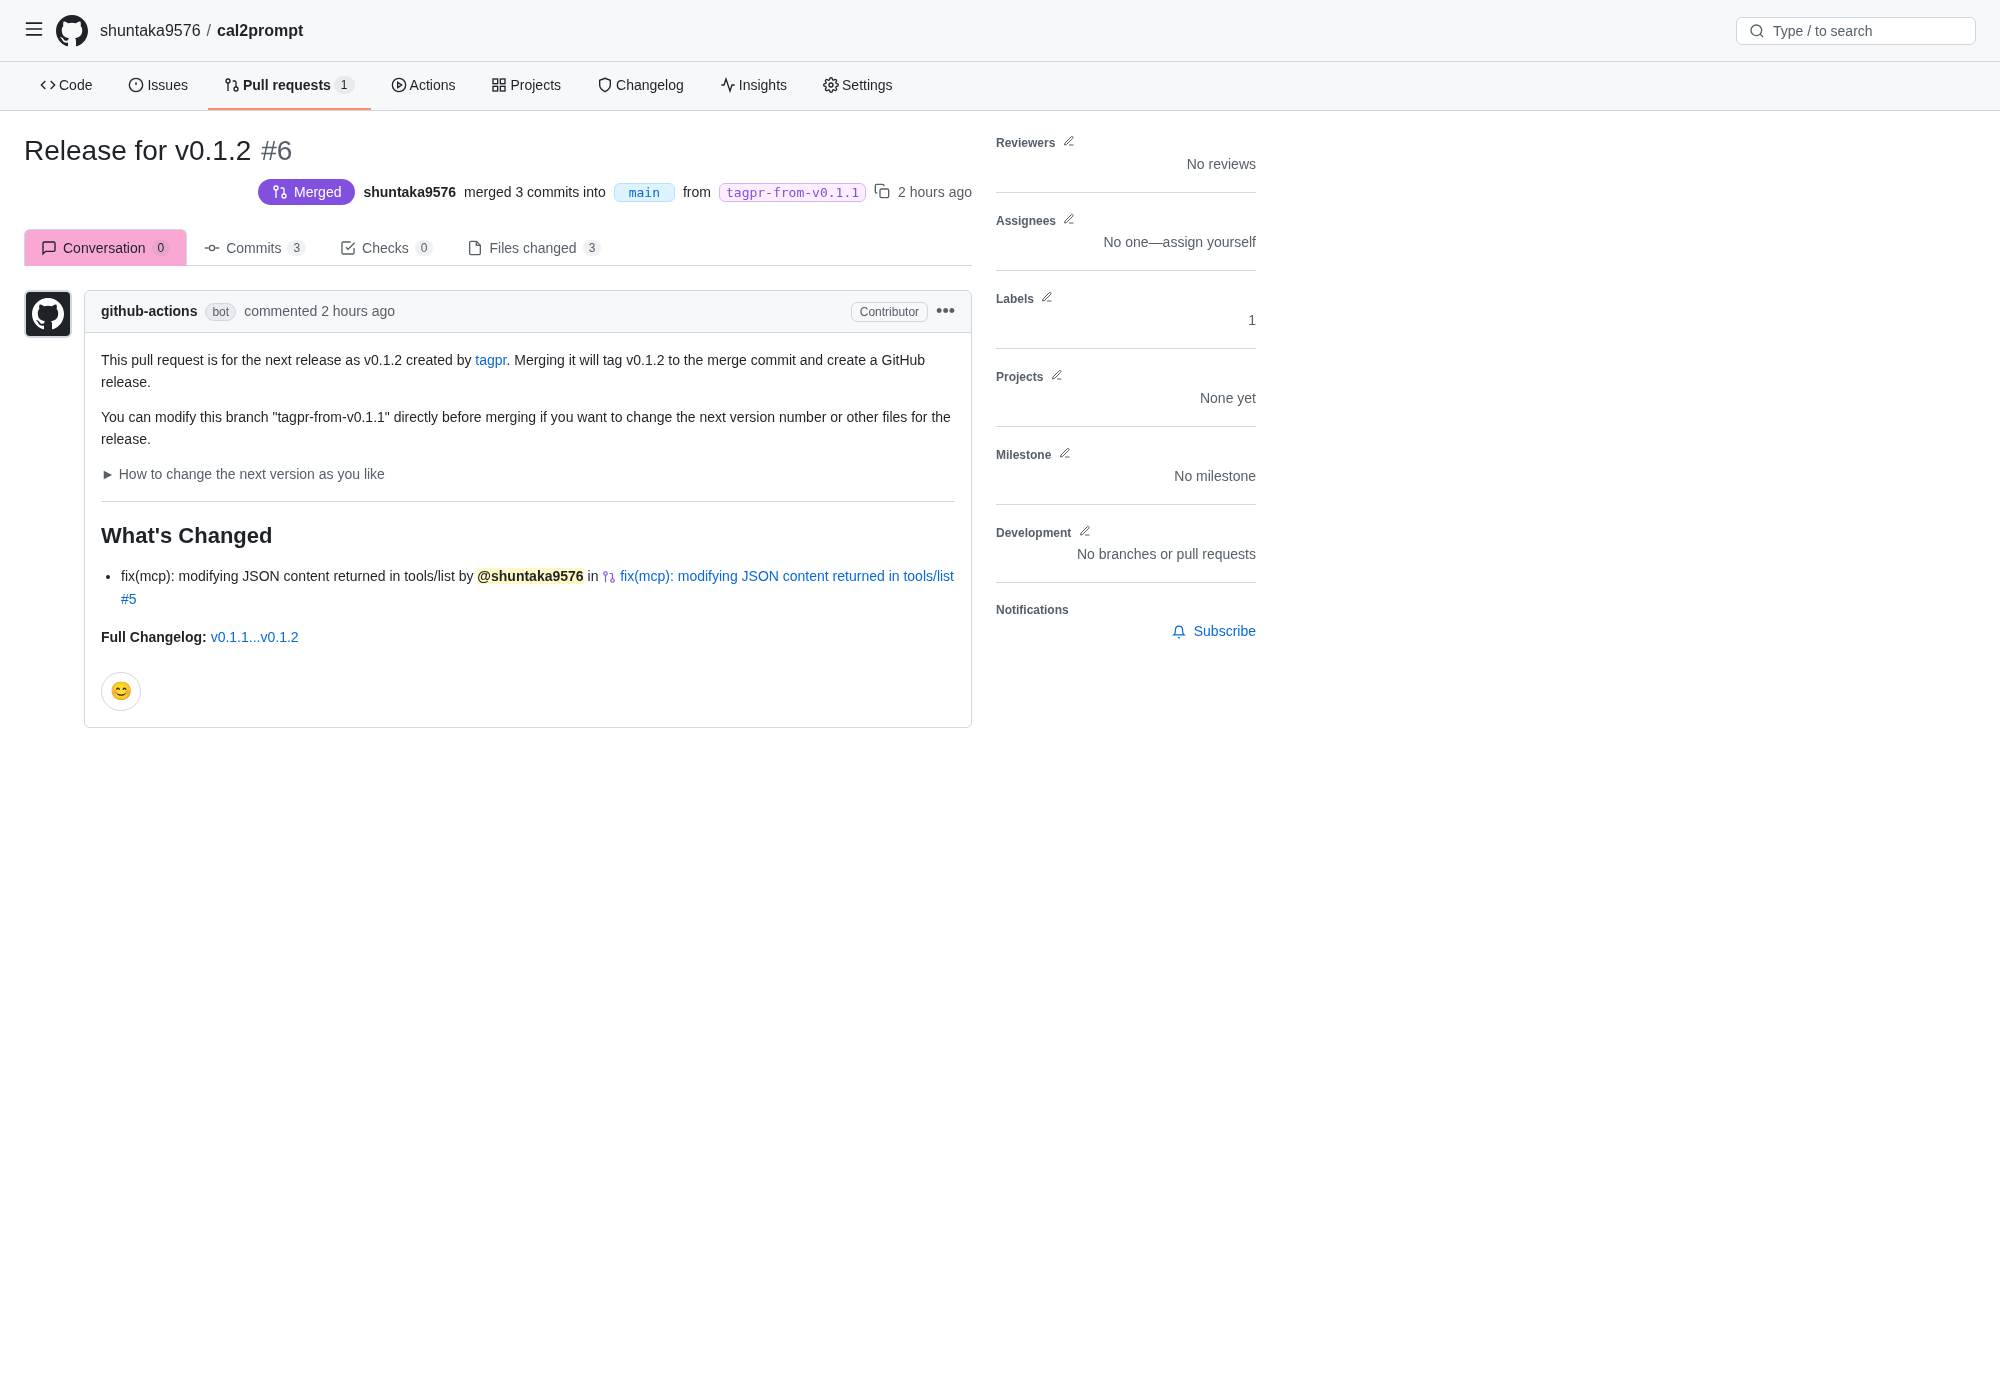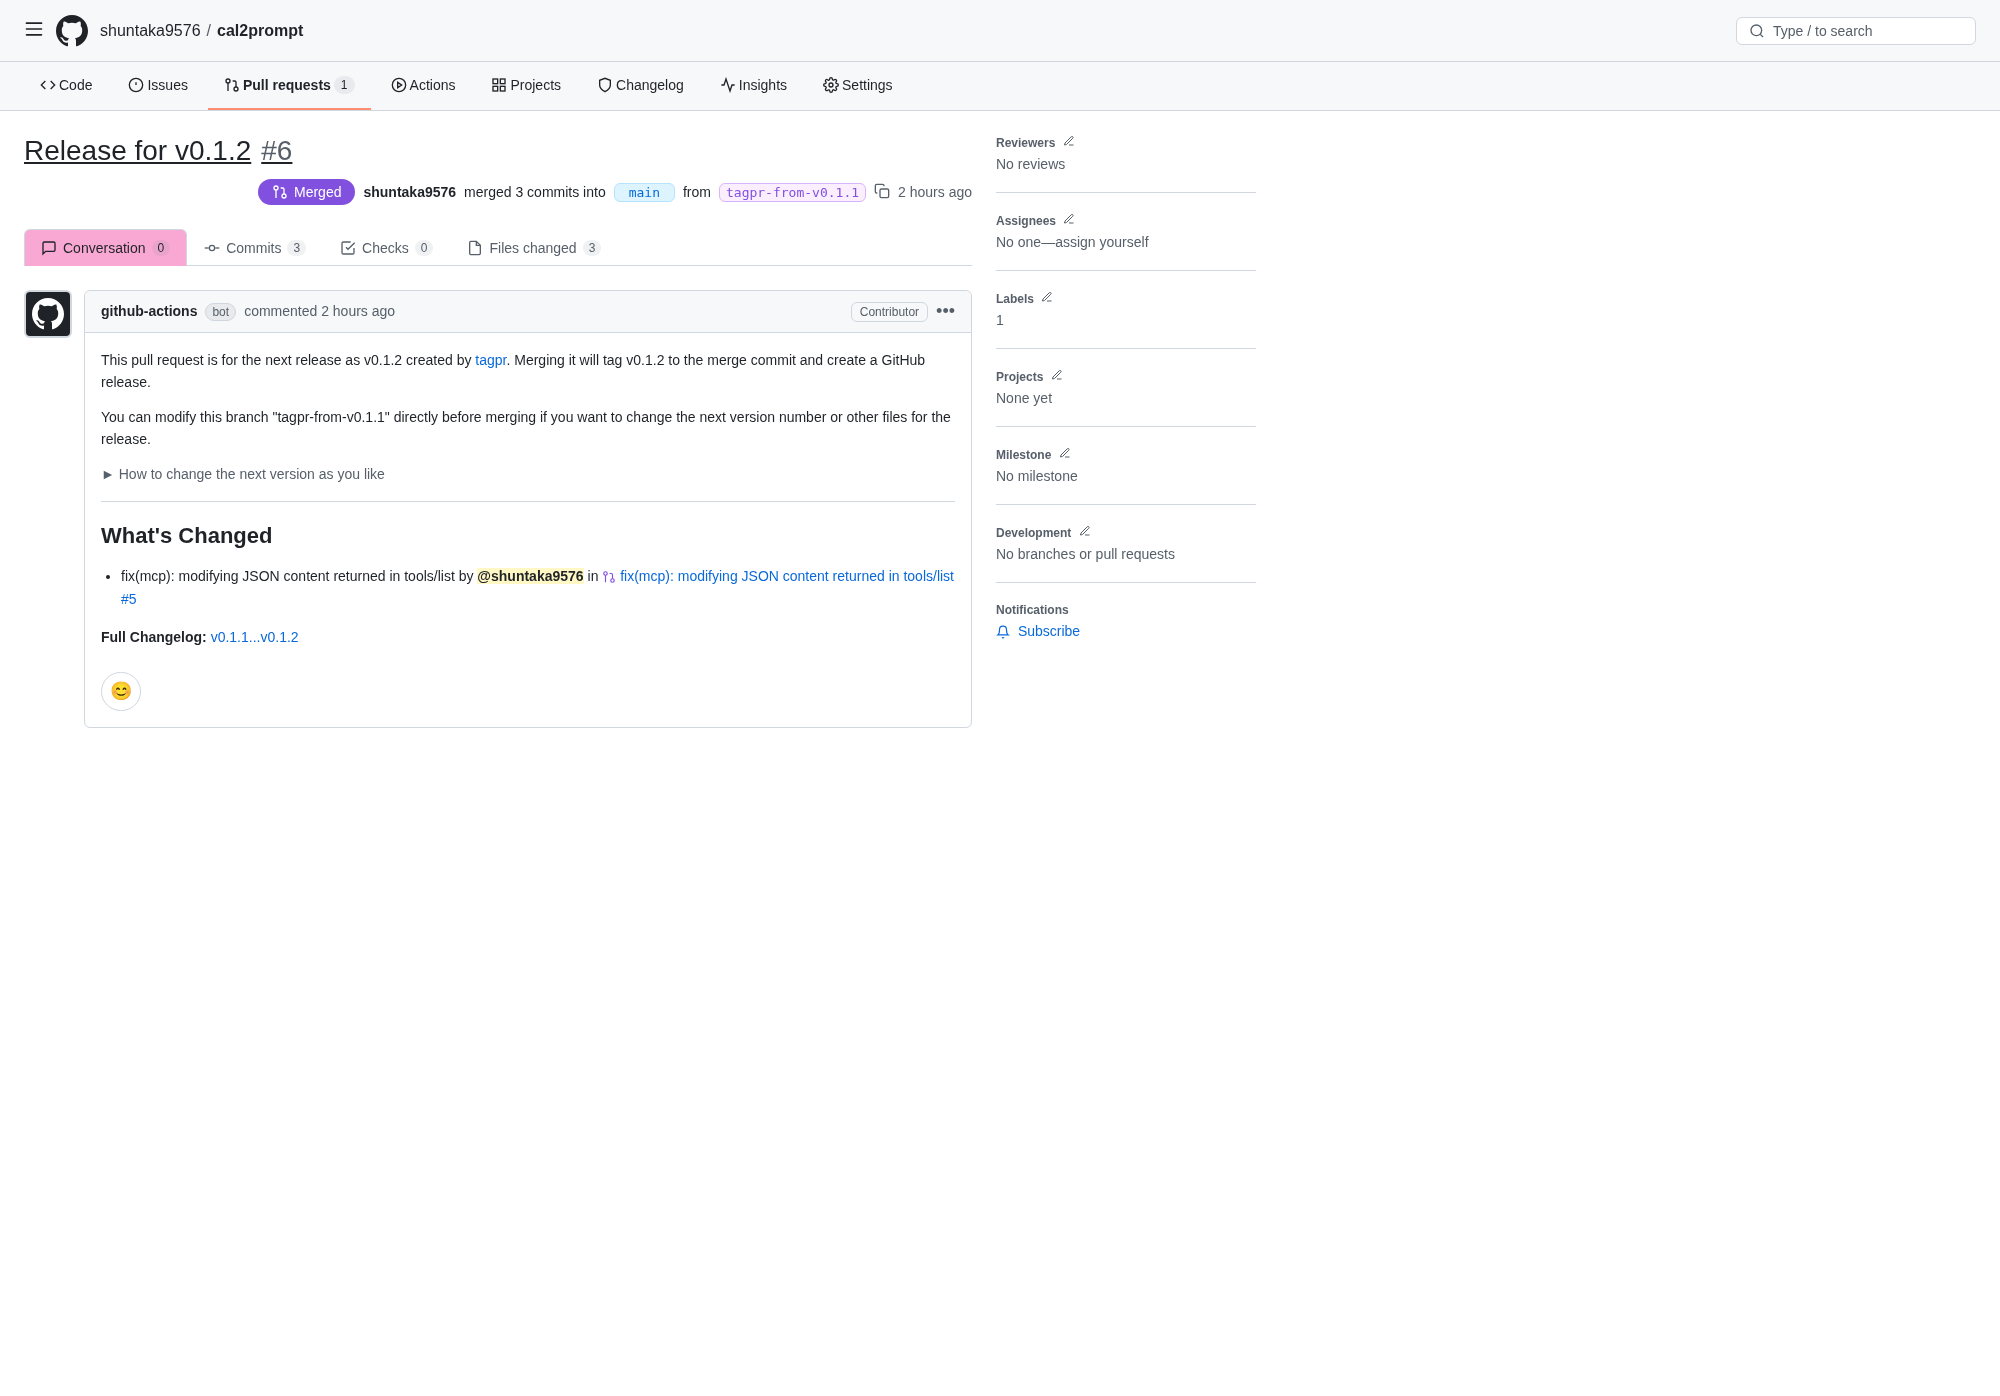--- a/index.html
+++ b/index.html
@@ -96,21 +96,20 @@
     .pr-main {
       flex: 1;
       min-width: 0;
     }
 
     .pr-title-row {
       display: flex;
       align-items: center;
       gap: 10px;
       margin-bottom: 12px;
-      text-decoration: underline;
     }
     .pr-title {
       font-size: 28px;
       font-weight: 400;
       color: #1f2328;
     }
     .pr-number {
       font-size: 28px;
       font-weight: 300;
       color: #57606a;
@@ -314,20 +313,21 @@
     .sidebar-label {
       font-size: 12px;
       font-weight: 600;
       color: #57606a;
       margin-bottom: 6px;
       text-transform: none;
     }
     .sidebar-value {
       font-size: 14px;
       color: #57606a;
+      text-align: right;
     }
     .sidebar-value.link { color: #0969da; }
   </style>
 </head>
 <body>
 
 <div class="topbar">
   <div class="topbar-left">
     <div class="hamburger-icon">
       <svg width="20" height="20" viewBox="0 0 24 24" fill="#1f2328">

